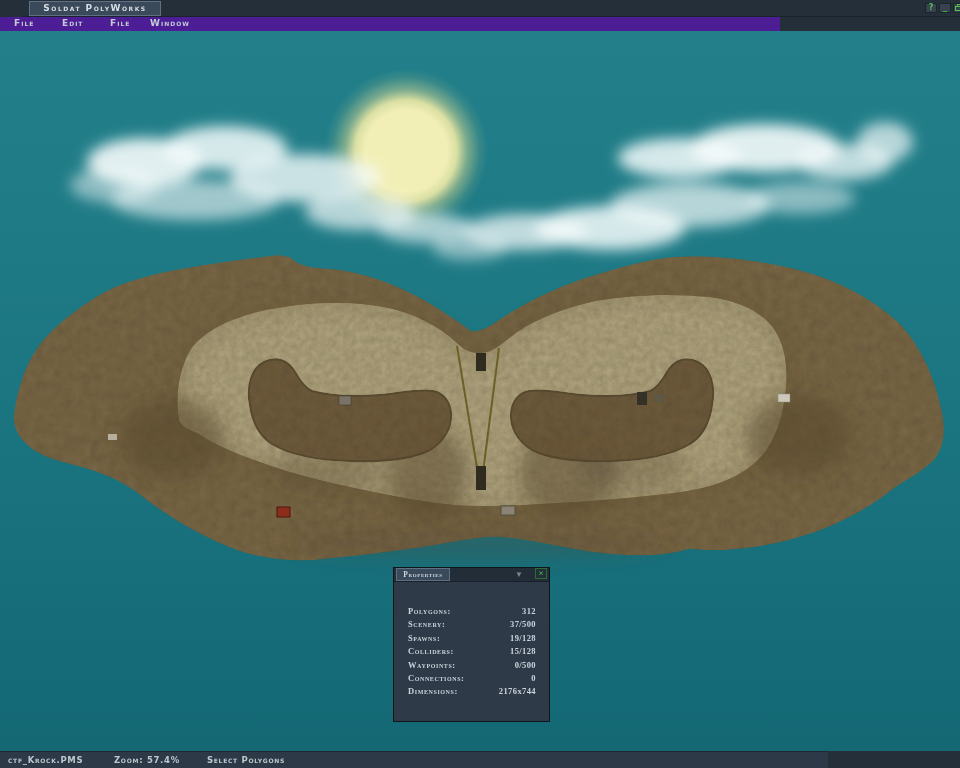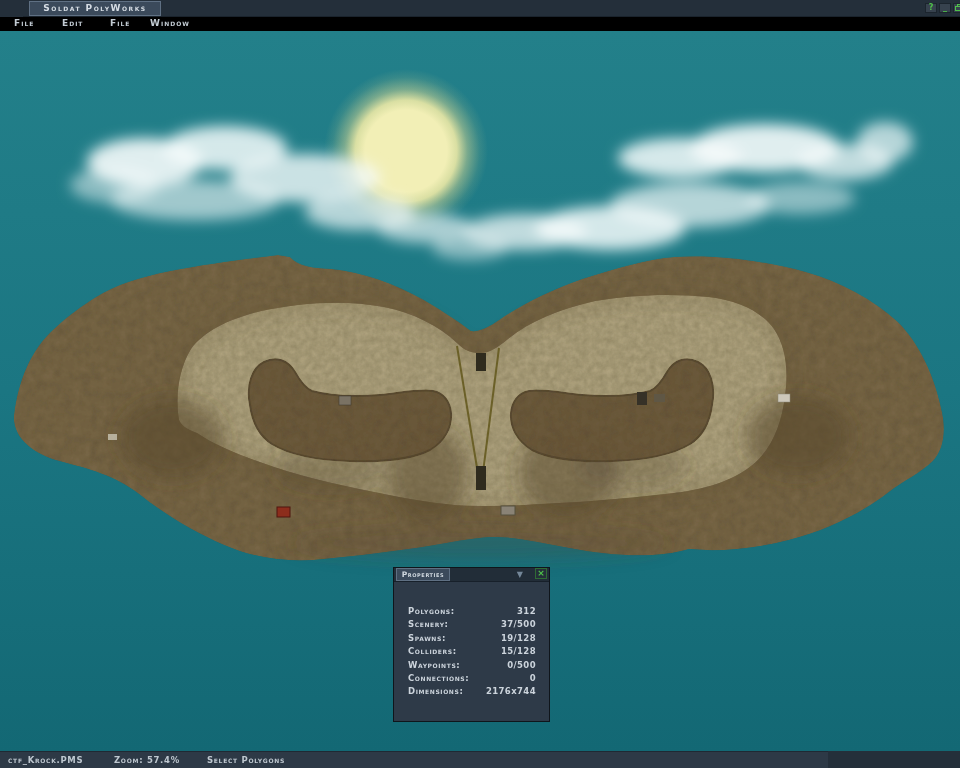--- a/index.html
+++ b/index.html
@@ -17,27 +17,27 @@
   .win-btn{width:12px;height:10px;background:#37424e;border:1px solid #1c252e;
     box-sizing:border-box;color:#4fc24a;font-size:8px;font-weight:bold;line-height:8px;
     text-align:center;cursor:pointer;}
   .restore-glyph{display:block;position:relative;width:8px;height:7px;margin:0 auto;top:0px;}
   .restore-glyph:before{content:"";position:absolute;right:0;top:0;width:4px;height:3px;
     border:1px solid #4fc24a;}
   .restore-glyph:after{content:"";position:absolute;left:0;bottom:0;width:4px;height:3px;
     border:1px solid #4fc24a;background:#37424e;}
 
   
-  .menubar{position:absolute;left:0;top:17px;width:960px;height:14px;background:#000000;}
+  .menubar{position:absolute;left:0;top:17px;width:780px;height:14px;background:#4c1d95;}
   .menu-item{position:absolute;top:0;height:14px;line-height:13px;font-size:9px;font-weight:bold;
     font-variant:small-caps;letter-spacing:1px;color:#c3ccd4;cursor:pointer;white-space:nowrap;}
   .m-file{left:14px}.m-edit{left:62px}.m-view{left:110px}.m-window{left:150px}
 
   
-  .canvas{position:absolute;left:0;top:31px;width:853px;height:720px;background:#1b7682;}
+  .canvas{position:absolute;left:0;top:31px;width:853px;height:720px;background:#1b7682;font-family:Liberation Serif, serif;}
   .canvas svg{display:block}
 
   
   .props{position:absolute;left:393px;top:536px;width:157px;height:155px;background:#2e3a48;
     border:1px solid #0f151b;box-sizing:border-box;}
   .props-header{position:relative;height:13px;background:#222d38;border-bottom:1px solid #17202a;}
   .props-title{position:absolute;left:2px;top:0px;width:52px;height:11px;background:#3b4a5b;
     border:1px solid #5f7083;line-height:11px;text-align:center;font-size:7.5px;font-weight:bold;
     font-variant:small-caps;letter-spacing:.6px;color:#d0d8df;white-space:nowrap;}
   .props-arrow{position:absolute;right:26px;top:2px;font-size:8px;color:#748799;line-height:9px;cursor:pointer;}

